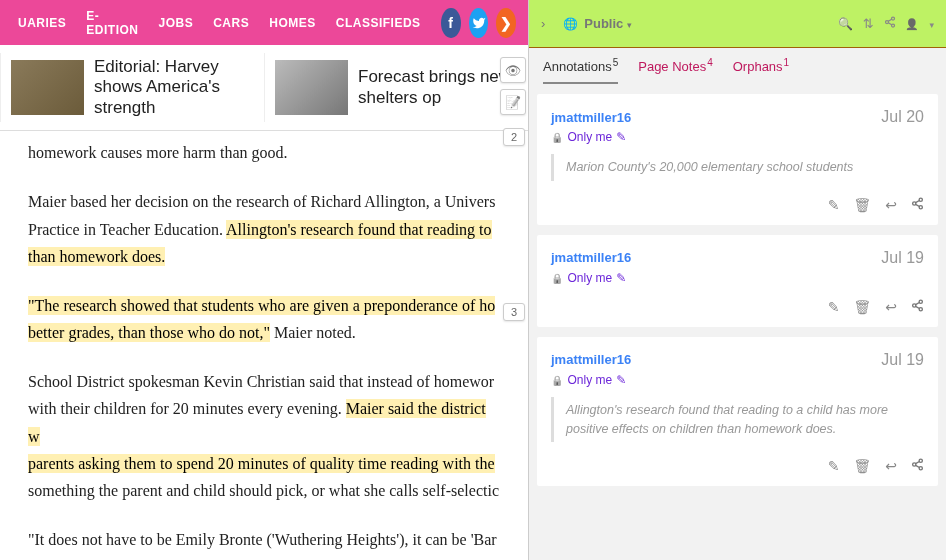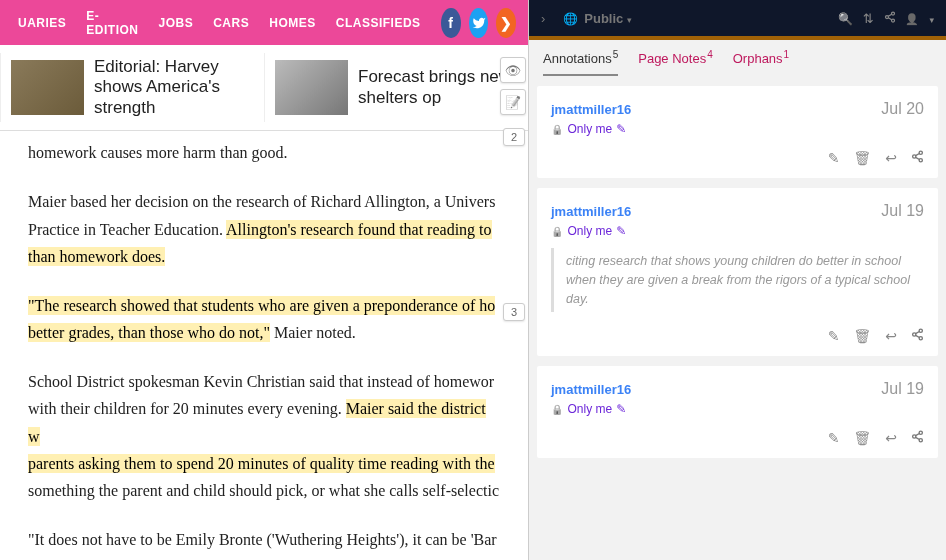--- a/index.html
+++ b/index.html
@@ -31,21 +31,21 @@
     .sidebar-toggles { position: absolute; right: 2px; top: 54px; display: flex; flex-direction: column; align-items: center; }
     .toggle-btn { width: 26px; height: 26px; background: #fff; border: 1px solid #ccc; border-radius: 3px; margin: 3px 0; display: flex; align-items: center; justify-content: center; cursor: pointer; color: #777; font-size: 13px; box-shadow: 0 1px 2px rgba(0,0,0,0.1); }
     
     .count-badge { position: absolute; right: 3px; background: #fff; border: 1px solid #ccc; border-radius: 3px; width: 22px; height: 18px; display: flex; align-items: center; justify-content: center; font-size: 11px; color: #666; box-shadow: 0 1px 2px rgba(0,0,0,0.1); }
     .badge-2 { top: 128px; }
     .badge-3 { top: 303px; }
     
     
     .hypo-panel { width: 418px; background: #f2f2f2; border-left: 1px solid #ccc; display: flex; flex-direction: column; }
     
-    .hypo-header { height: 40px; display: flex; align-items: center; padding: 0 12px; border-bottom: 4px solid #a16207; background: #0f172a; }
+    .hypo-header { height: 48px; display: flex; align-items: center; padding: 0 12px; border-bottom: 1px solid #a16207; background: #bef264; }
     .header-left { display: flex; align-items: center; gap: 6px; color: #777; font-size: 13px; }
     .header-right { margin-left: auto; display: flex; gap: 10px; color: #888; align-items: center; }
     .hdr-icon { cursor: pointer; font-size: 13px; }
     
     .tabs { display: flex; padding: 0 14px; gap: 20px; height: 36px; align-items: center; background: #f2f2f2; }
     .tab { color: #be185d; font-size: 13px; cursor: pointer; padding: 8px 0; position: relative; }
     .tab.active { color: #333; }
     .tab.active::after { content: ""; position: absolute; bottom: -1px; left: 0; right: 0; height: 2px; background: #888; }
     .tab-count { font-size: 10px; vertical-align: super; margin-left: 1px; }
     
@@ -183,20 +183,21 @@
       <div class="annotation">
         <div class="ann-header">
           <span class="ann-user">jmattmiller16</span>
           <span class="ann-date">Jul 20</span>
         </div>
         <div class="ann-privacy">
           <span class="i-lock"></span>
           <span>Only me</span>
           <span class="i-pencil"></span>
         </div>
+        <div class="ann-quote">Marion County's 20,000 elementary school students</div>
         <div class="ann-actions">
           <span class="ann-action i-pencil"></span>
           <span class="ann-action i-trash"></span>
           <span class="ann-action i-reply"></span>
           <span class="ann-action"><svg width="13" height="13" viewBox="0 0 24 24" fill="none" stroke="#777" stroke-width="2.5">
                 <circle cx="18" cy="5" r="3"></circle>
                 <circle cx="6" cy="12" r="3"></circle>
                 <circle cx="18" cy="19" r="3"></circle>
                 <line x1="8.59" y1="13.51" x2="15.42" y2="17.49"></line>
                 <line x1="15.41" y1="6.51" x2="8.59" y2="10.49"></line>
@@ -207,21 +208,20 @@
       <div class="annotation">
         <div class="ann-header">
           <span class="ann-user">jmattmiller16</span>
           <span class="ann-date">Jul 19</span>
         </div>
         <div class="ann-privacy">
           <span class="i-lock"></span>
           <span>Only me</span>
           <span class="i-pencil"></span>
         </div>
-        <div class="ann-quote">citing research that shows young children do better in school when they are given a break from the rigors of a typical school day.</div>
         <div class="ann-actions">
           <span class="ann-action i-pencil"></span>
           <span class="ann-action i-trash"></span>
           <span class="ann-action i-reply"></span>
           <span class="ann-action"><svg width="13" height="13" viewBox="0 0 24 24" fill="none" stroke="#777" stroke-width="2.5">
                 <circle cx="18" cy="5" r="3"></circle>
                 <circle cx="6" cy="12" r="3"></circle>
                 <circle cx="18" cy="19" r="3"></circle>
                 <line x1="8.59" y1="13.51" x2="15.42" y2="17.49"></line>
                 <line x1="15.41" y1="6.51" x2="8.59" y2="10.49"></line>
@@ -232,20 +232,21 @@
       <div class="annotation">
         <div class="ann-header">
           <span class="ann-user">jmattmiller16</span>
           <span class="ann-date">Jul 19</span>
         </div>
         <div class="ann-privacy">
           <span class="i-lock"></span>
           <span>Only me</span>
           <span class="i-pencil"></span>
         </div>
+        <div class="ann-quote">Allington's research found that reading to a child has more positive effects on children than homework does.</div>
         <div class="ann-actions">
           <span class="ann-action i-pencil"></span>
           <span class="ann-action i-trash"></span>
           <span class="ann-action i-reply"></span>
           <span class="ann-action"><svg width="13" height="13" viewBox="0 0 24 24" fill="none" stroke="#777" stroke-width="2.5">
                 <circle cx="18" cy="5" r="3"></circle>
                 <circle cx="6" cy="12" r="3"></circle>
                 <circle cx="18" cy="19" r="3"></circle>
                 <line x1="8.59" y1="13.51" x2="15.42" y2="17.49"></line>
                 <line x1="15.41" y1="6.51" x2="8.59" y2="10.49"></line>

